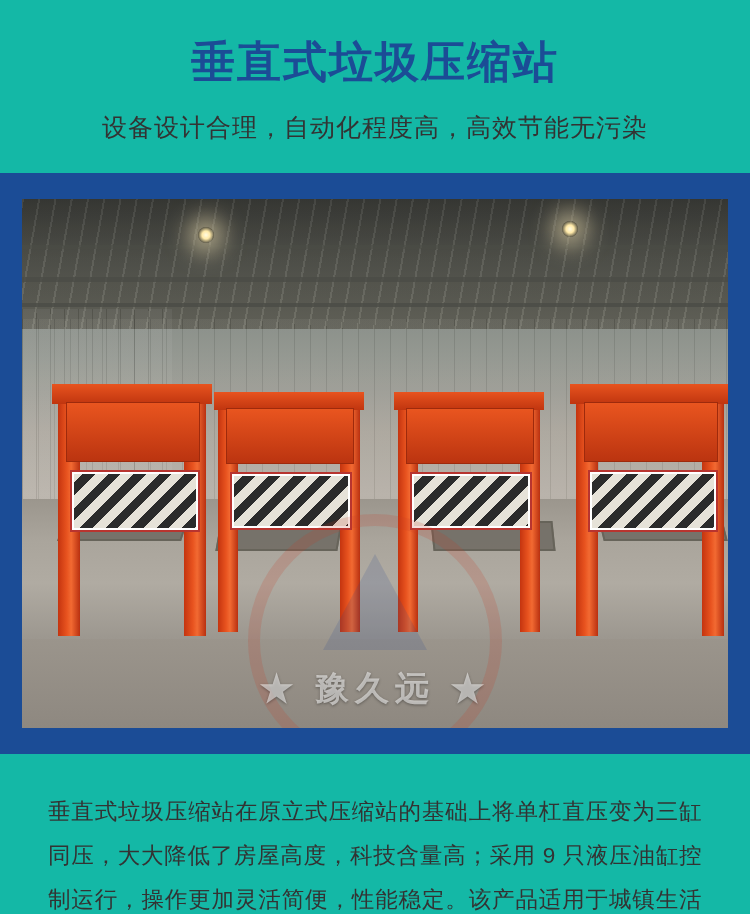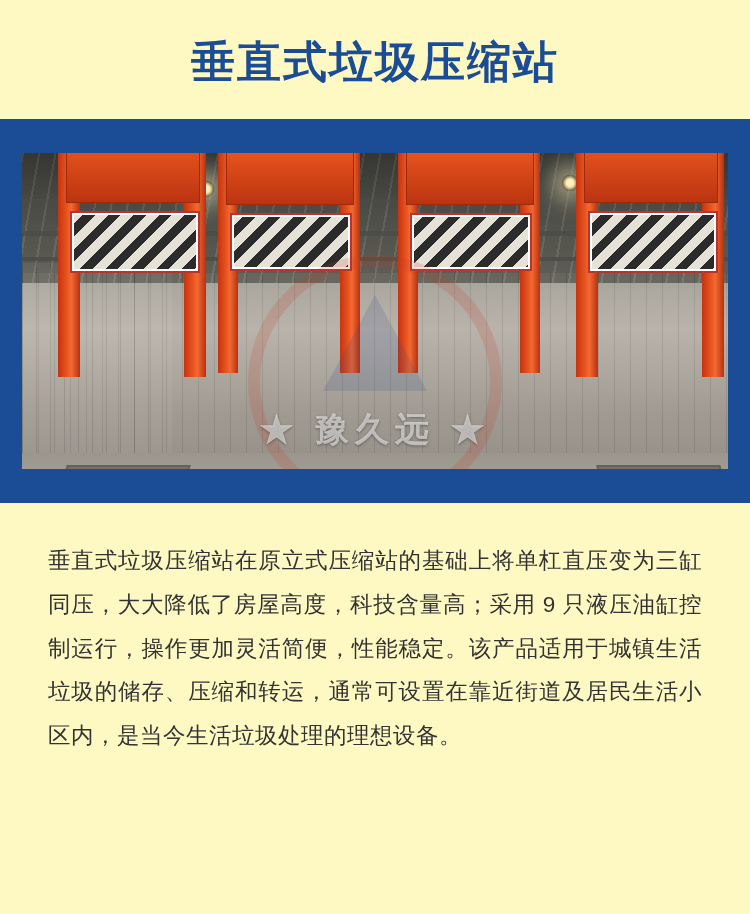--- a/index.html
+++ b/index.html
@@ -10,21 +10,21 @@
     width: 750px;
     height: 914px;
     background: #ffffff;
     font-family: "Liberation Sans", sans-serif;
     overflow: hidden;
   }
   .page {
     position: relative;
     width: 750px;
     height: 914px;
-    background: #fef9c3;
+    background: #14b8a6;
     box-sizing: border-box;
   }
   .header {
     padding-top: 36px;
     text-align: center;
   }
   .title {
     font-size: 44px;
     font-weight: bold;
     color: #1b4c96;
@@ -41,22 +41,22 @@
   }
   .banner {
     margin-top: 30px;
     width: 750px;
     background: #1b4c96;
     padding: 22px 0 22px 0;
     box-sizing: border-box;
   }
   .photo-frame {
     width: 706px;
-    height: 316px;
-    margin: 12px auto;
+    height: 529px;
+    margin: 4px auto;
     position: relative;
     overflow: hidden;
     background: #8d8f8c;
   }
   
   .photo {
     position: absolute;
     inset: 0;
     background:
       linear-gradient(to bottom,
@@ -197,20 +197,21 @@
     letter-spacing: 0.5px;
   }
 </style>
 </head>
 <body>
 
 <div class="page">
 
   <div class="header">
     <h1 class="title">垂直式垃圾压缩站</h1>
+    <p class="subtitle">设备设计合理，自动化程度高，高效节能无污染</p>
   </div>
 
   <div class="banner">
     <div class="photo-frame">
       <div class="photo">
 
         <div class="roof"></div>
         <div class="truss" style="left:0; top:78px; width:706px;"></div>
         <div class="truss" style="left:0; top:104px; width:706px; height:4px;"></div>
         <div class="truss" style="left:0; top:46px; width:706px; height:4px; opacity:.6;"></div>

